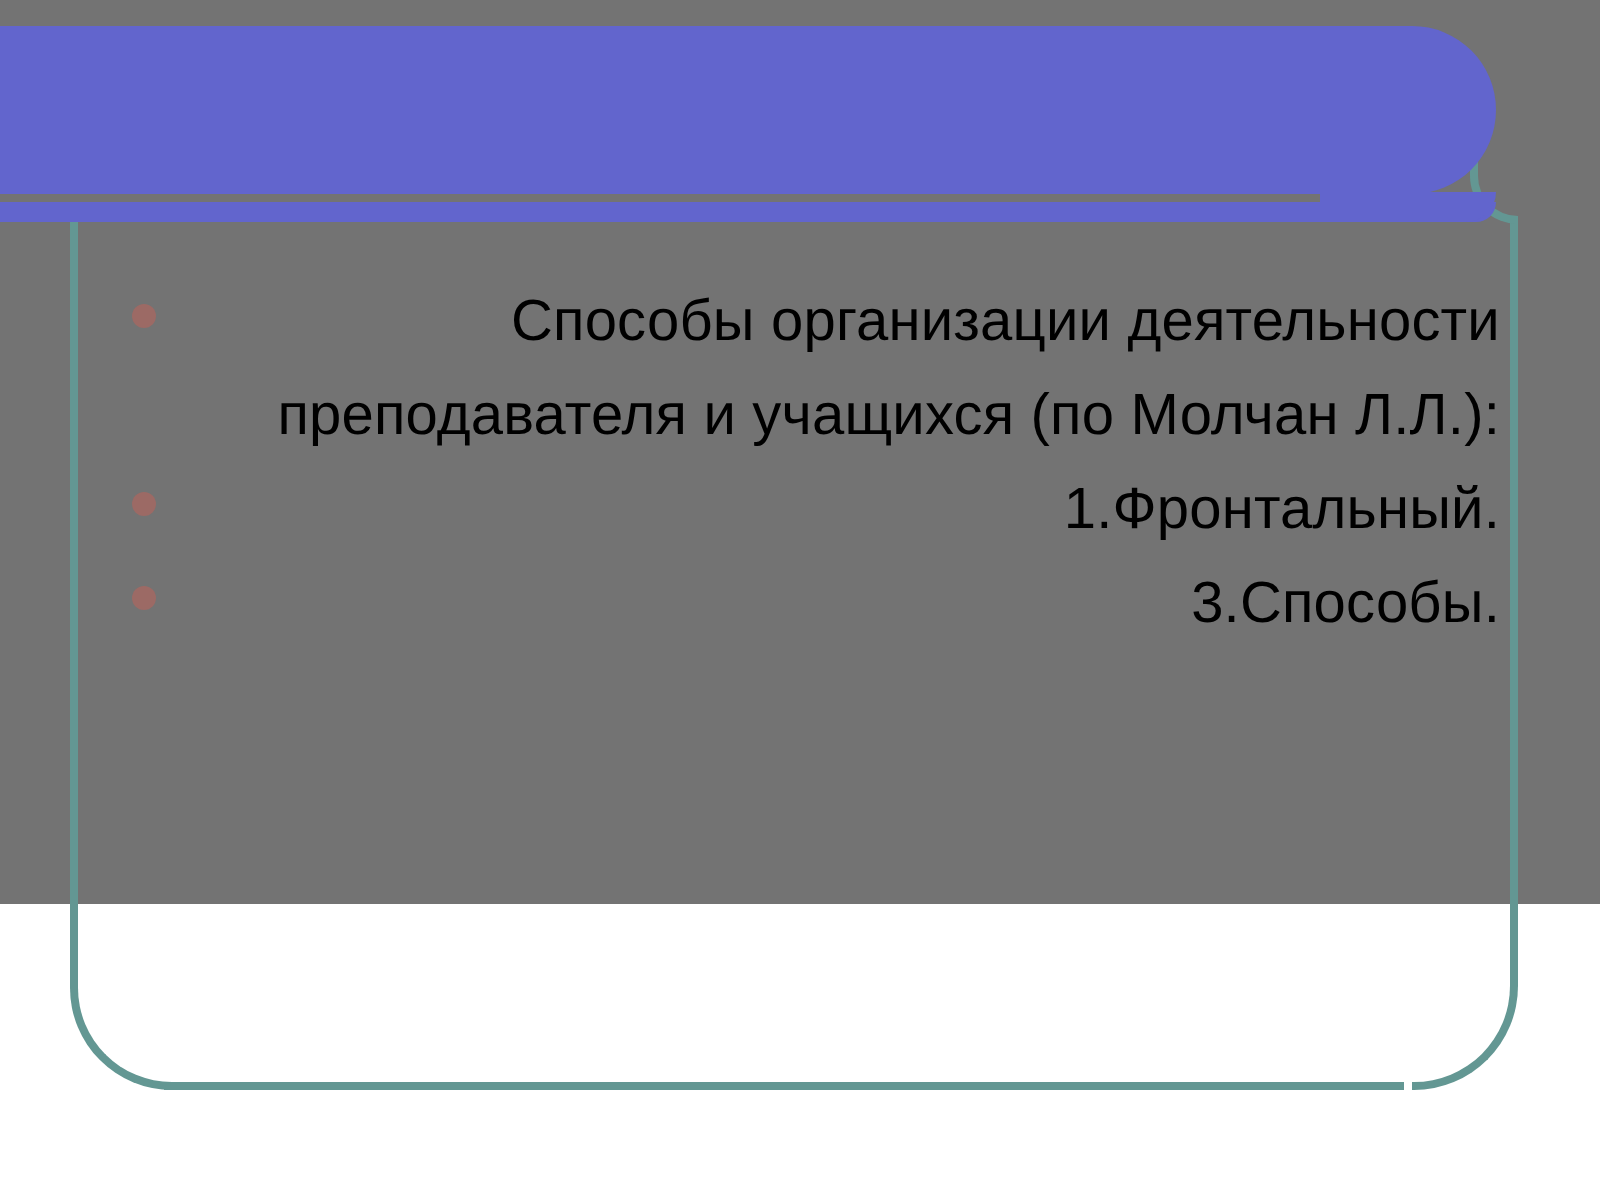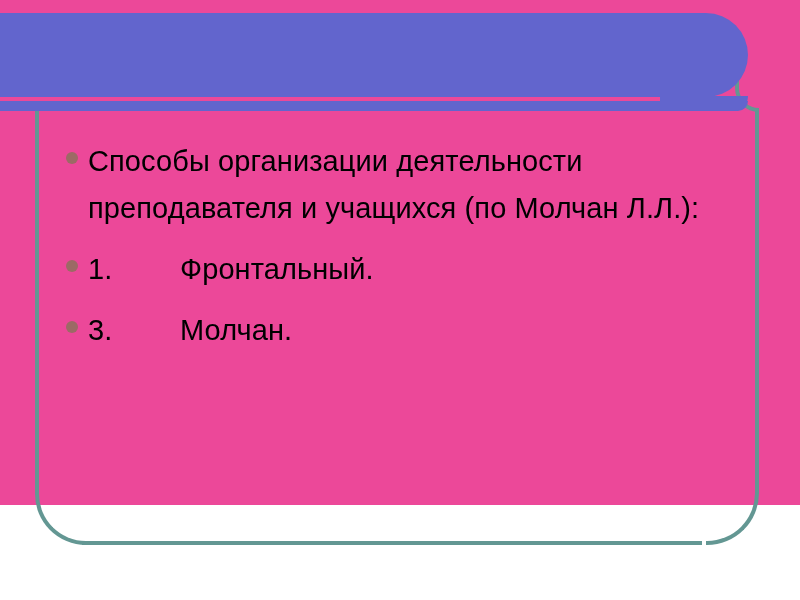--- a/index.html
+++ b/index.html
@@ -10,22 +10,23 @@
     width: 800px;
     height: 600px;
     background: #ffffff;
     font-family: "Liberation Sans", "DejaVu Sans", sans-serif;
     overflow: hidden;
   }
 
   #slide {
     position: relative;
     width: 800px;
-    height: 505px;
-    background: #ec4899;
+    height: 452px;
+    background: #737373;
+    text-align: right;
   }
 
   
   .frame-left {
     position: absolute;
     left: 35px;
     top: 108px;
     width: 4px;
     height: 383px;
     background: #639793;
@@ -136,21 +137,21 @@
     height: 12px;
     border-radius: 50%;
     background: #9c6a65;
   }
 
   .para-intro {
     margin-bottom: 0;
   }
 
   .para-item {
-    margin-top: 14px;
+    margin-top: 0;
   }
 
   .para-item .num {
     display: inline-block;
     min-width: 92px;
   }
 </style>
 </head>
 <body>
 
@@ -176,18 +177,18 @@
     </div>
 
     <div class="para para-item">
       <span class="bullet"></span>
       <span class="num">1.</span><span>Фронтальный.</span>
     </div>
 
 
     <div class="para para-item">
       <span class="bullet"></span>
-      <span class="num">3.</span><span>Молчан.</span>
+      <span class="num">3.</span><span>Способы.</span>
     </div>
 
 
   </div>
 </div>
 
 </body></html>

